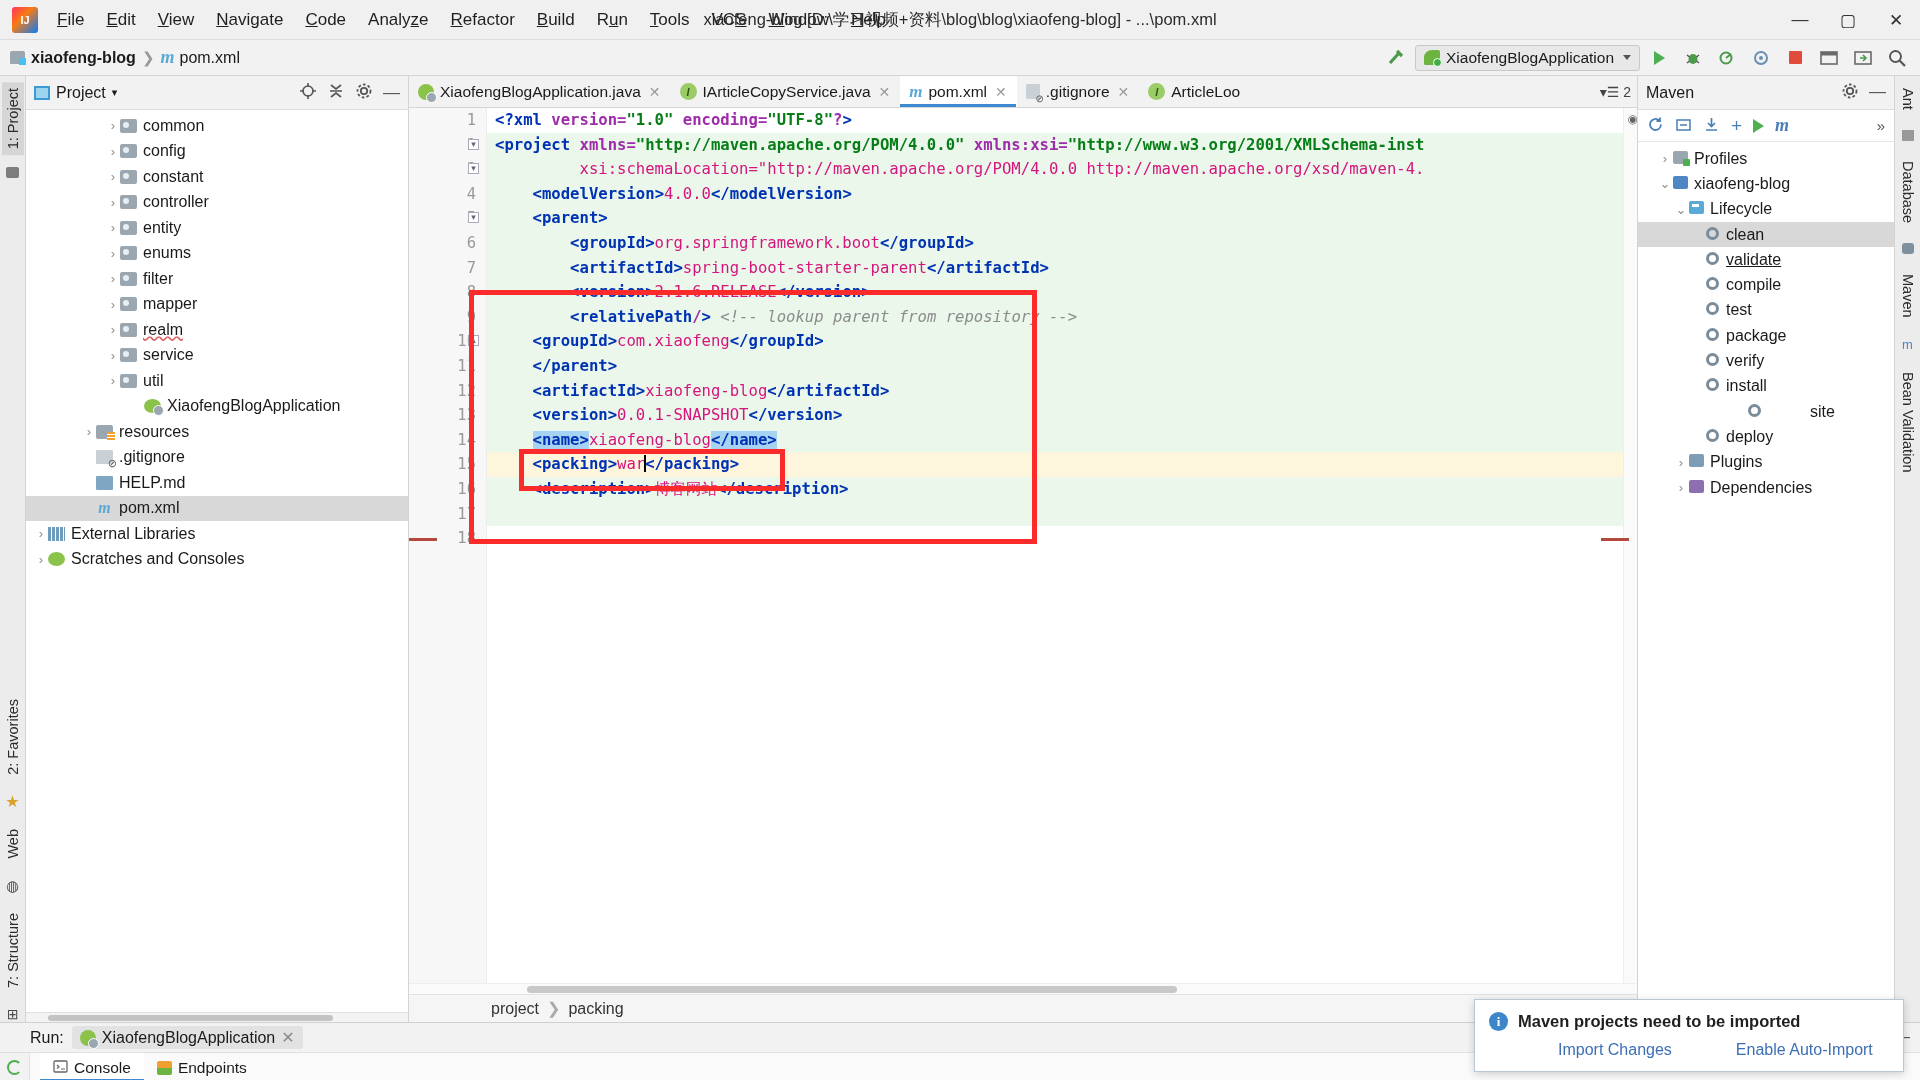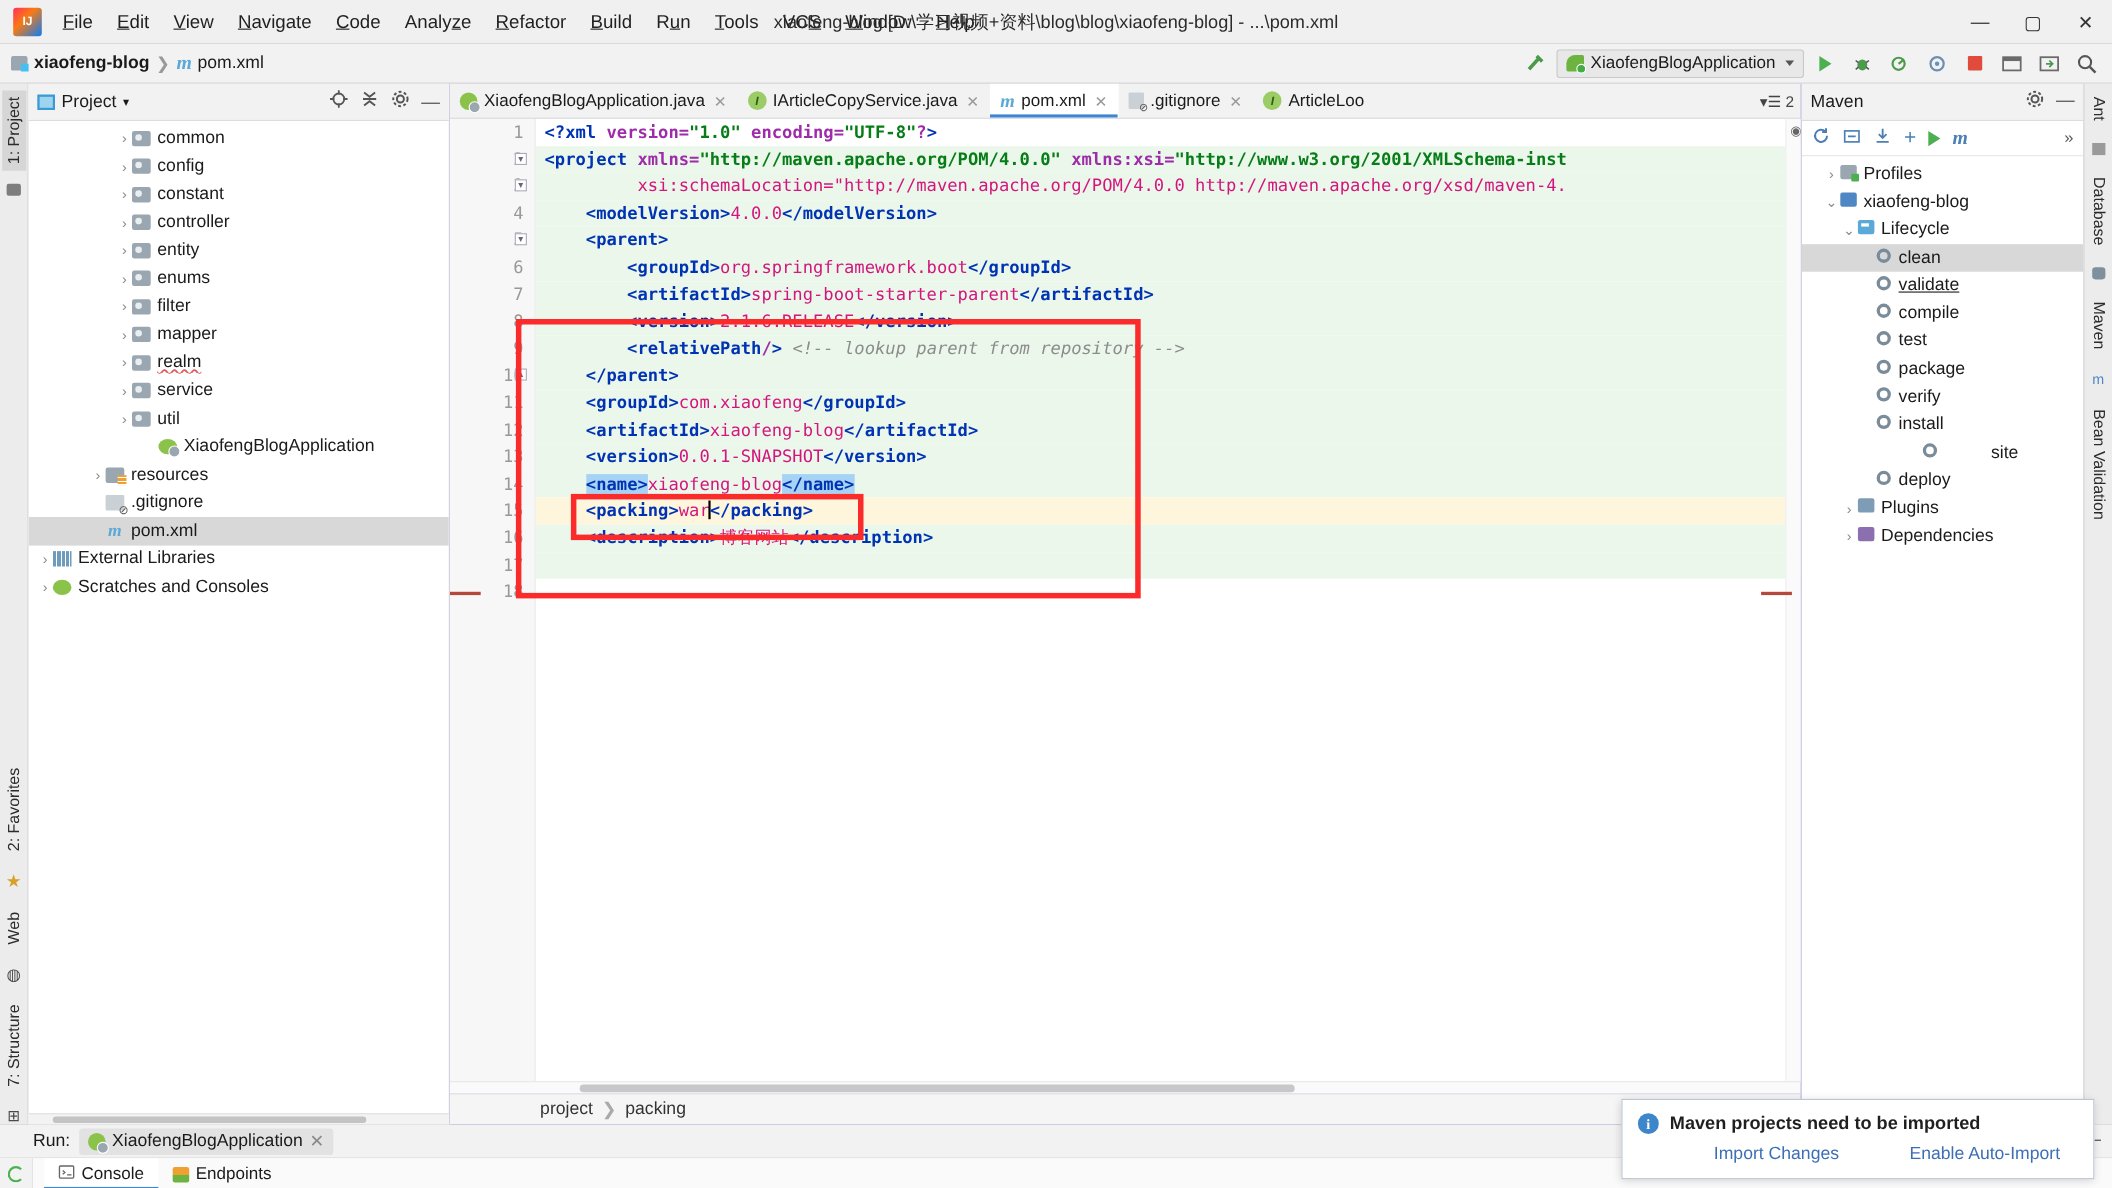--- a/index.html
+++ b/index.html
@@ -91,21 +91,21 @@
   .ti.pom { color:#5aa9d6; font-style:italic; font-weight:bold; font-family:"Liberation Serif",serif;
      font-size:16px; background:none; text-align:center; line-height:14px; }
   .ti.lib { background:repeating-linear-gradient(90deg,#6f9bbd 0 3px,#fff 3px 4px); }
   .ti.scratch { background:#8bc34a; border-radius:50%; }
   .squig { text-decoration:underline wavy #e05c5c; text-decoration-skip-ink:none; }
   #proj-hscroll { height:10px; background:#f3f3f3; border-top:1px solid #e0e0e0; position:relative;}
   #proj-hscroll .thumb { position:absolute; left:22px; top:2px; width:285px; height:6px;
      background:#c3c3c3; border-radius:3px; }
 
   
-  #editor { flex:1; display:flex; flex-direction:column; min-width:0; background:#8b5cf6;
+  #editor { flex:1; display:flex; flex-direction:column; min-width:0; background:#404040;
      border-right:1px solid #d4d4d4; }
   #tabs { height:32px; background:#f2f2f2; display:flex; align-items:stretch;
      border-bottom:1px solid #d6d6d6; overflow:hidden; }
   .tab { display:flex; align-items:center; gap:6px; padding:0 9px; font-size:15.5px;
      border-right:1px solid transparent; position:relative; white-space:nowrap; }
   .tab.active { background:#fff; }
   .tab.active::after { content:""; position:absolute; left:0; right:0; bottom:0; height:3px;
      background:#3e87d1; }
   .tab .x { color:#9a9a9a; font-size:14px; margin-left:2px; }
   .ic-spring { width:16px;height:16px;border-radius:50%;background:#8bc34a; position:relative; flex:none;}
@@ -412,20 +412,25 @@
         <div class="trow" style="padding-left: 56px;">
           <span class="arrow">›</span>
           <span class="ti res"></span>
           <span>resources</span>
         </div>
         <div class="trow" style="padding-left: 56px;">
           <span class="arrow"></span>
           <span class="ti git"></span>
           <span>.gitignore</span>
         </div>
+        <div class="trow" style="padding-left: 56px;">
+          <span class="arrow"></span>
+          <span class="ti md"></span>
+          <span>HELP.md</span>
+        </div>
         <div class="trow sel" style="padding-left: 56px;">
           <span class="arrow"></span>
           <span class="ti pom">m</span>
           <span>pom.xml</span>
         </div>
         <div class="trow" style="padding-left: 8px;">
           <span class="arrow">›</span>
           <span class="ti lib"></span>
           <span>External Libraries</span>
         </div>
@@ -500,22 +505,22 @@
       <div id="codearea">
           <div class="cline"><span class="tg">&lt;?xml</span><span class="an"> version=</span><span class="st">"1.0"</span><span class="an"> encoding=</span><span class="st">"UTF-8"</span><span class="an">?</span><span class="tg">&gt;</span></div>
           <div class="cline hl-green"><span class="tg">&lt;project</span><span class="an"> xmlns=</span><span class="st">"http://maven.apache.org/POM/4.0.0"</span><span class="an"> xmlns:xsi=</span><span class="st">"http://www.w3.org/2001/XMLSchema-inst</span><span class="tg"></span></div>
           <div class="cline hl-green"><span class="tx">         xsi:schemaLocation="http://maven.apache.org/POM/4.0.0 http://maven.apache.org/xsd/maven-4.</span></div>
           <div class="cline hl-green"><span class="tx">    </span><span class="tg">&lt;modelVersion</span><span class="tg">&gt;</span><span class="tx">4.0.0</span><span class="tg">&lt;/modelVersion</span><span class="tg">&gt;</span></div>
           <div class="cline hl-green"><span class="tx">    </span><span class="tg">&lt;parent</span><span class="tg">&gt;</span></div>
           <div class="cline hl-green"><span class="tx">        </span><span class="tg">&lt;groupId</span><span class="tg">&gt;</span><span class="tx">org.springframework.boot</span><span class="tg">&lt;/groupId</span><span class="tg">&gt;</span></div>
           <div class="cline hl-green"><span class="tx">        </span><span class="tg">&lt;artifactId</span><span class="tg">&gt;</span><span class="tx">spring-boot-starter-parent</span><span class="tg">&lt;/artifactId</span><span class="tg">&gt;</span></div>
           <div class="cline hl-green"><span class="tx">        </span><span class="tg">&lt;version</span><span class="tg">&gt;</span><span class="tx">2.1.6.RELEASE</span><span class="tg">&lt;/version</span><span class="tg">&gt;</span></div>
           <div class="cline hl-green"><span class="tx">        </span><span class="tg">&lt;relativePath</span><span class="an">/</span><span class="tg">&gt;</span><span class="tx"> </span><span class="cm">&lt;!-- lookup parent from repository --&gt;</span></div>
+          <div class="cline hl-green"><span class="tx">    </span><span class="tg">&lt;groupId</span><span class="tg">&gt;</span><span class="tx">com.xiaofeng</span><span class="tg">&lt;/groupId</span><span class="tg">&gt;</span></div>
           <div class="cline hl-green"><span class="tx">    </span><span class="tg">&lt;/parent</span><span class="tg">&gt;</span></div>
-          <div class="cline hl-green"><span class="tx">    </span><span class="tg">&lt;groupId</span><span class="tg">&gt;</span><span class="tx">com.xiaofeng</span><span class="tg">&lt;/groupId</span><span class="tg">&gt;</span></div>
           <div class="cline hl-green"><span class="tx">    </span><span class="tg">&lt;artifactId</span><span class="tg">&gt;</span><span class="tx">xiaofeng-blog</span><span class="tg">&lt;/artifactId</span><span class="tg">&gt;</span></div>
           <div class="cline hl-green"><span class="tx">    </span><span class="tg">&lt;version</span><span class="tg">&gt;</span><span class="tx">0.0.1-SNAPSHOT</span><span class="tg">&lt;/version</span><span class="tg">&gt;</span></div>
           <div class="cline hl-green">    <span class="sel-b"><span class="tg">&lt;name&gt;</span></span><span class="tx">xiaofeng-blog</span><span class="sel-b"><span class="tg">&lt;/name&gt;</span></span></div>
           <div class="cline hl-caret">    <span class="tg">&lt;packing&gt;</span><span class="tx">war</span><span class="caretbar"></span><span class="tg">&lt;/packing&gt;</span></div>
           <div class="cline hl-green"><span class="tx">    </span><span class="tg">&lt;description</span><span class="tg">&gt;</span><span class="tx">博客网站</span><span class="tg">&lt;/description</span><span class="tg">&gt;</span></div>
           <div class="cline hl-green"></div>
         </div>
       <div id="errbar-l"></div>
       <div id="errbar-r"></div>
       <div id="righthint">

